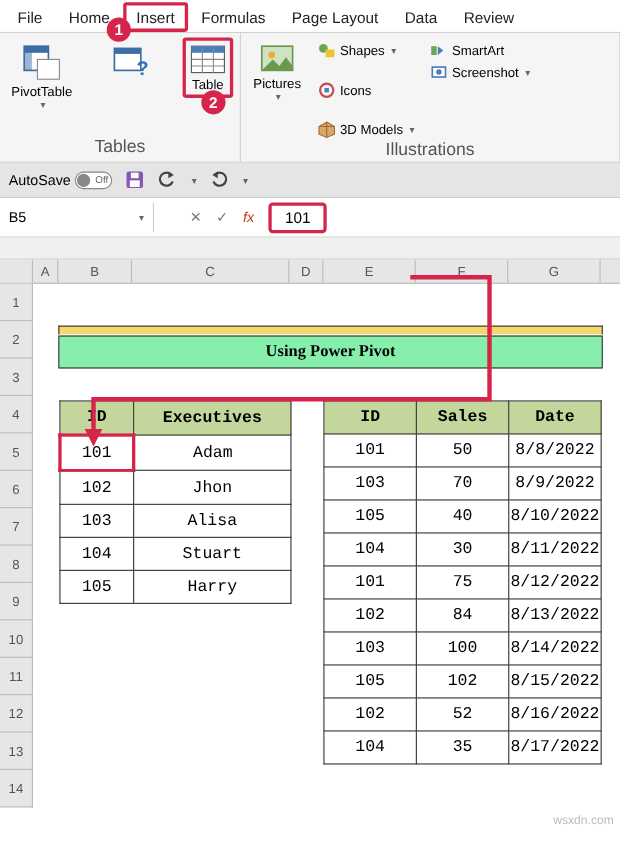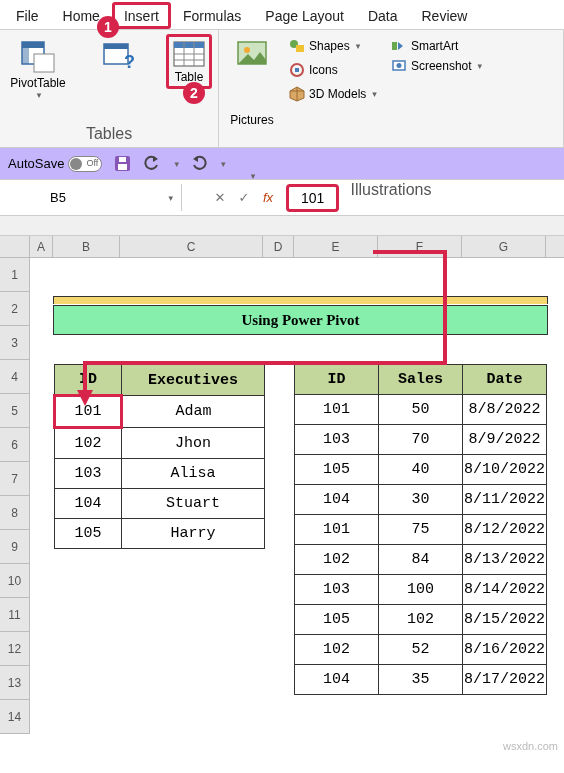--- a/index.html
+++ b/index.html
@@ -14,28 +14,28 @@
 .big-btn { display: flex; flex-direction: column; align-items: center; justify-content: flex-start; width: 78px; padding-top: 4px; position: relative; }
 .big-btn .icon { width: 36px; height: 36px; }
 .big-btn .lbl { font-size: 12px; line-height: 1.2; margin-top: 2px; }
 .med-btn { display: flex; flex-direction: column; align-items: center; width: 48px; padding-top: 4px; position: relative; }
 .med-btn .icon { width: 32px; height: 30px; }
 .med-btn .lbl { font-size: 12px; text-align: center; line-height: 1.1; margin-top: 2px; }
 .med-btn.hl { border: 3px solid #d6244a; border-radius: 3px; padding: 2px 2px; }
 .small-row { display: flex; align-items: center; gap: 4px; padding: 2px 4px; font-size: 12px; }
 .small-row .icon { width: 16px; height: 16px; }
 .badge { position: absolute; width: 22px; height: 22px; background: #d6244a; color: #fff; border-radius: 50%; display: flex; align-items: center; justify-content: center; font-size: 14px; font-weight: bold; }
-.qat { display: flex; align-items: center; gap: 10px; background: #c4b5fd; padding: 4px 8px; height: 32px; border-bottom: 1px solid #ccc; }
+.qat { display: flex; align-items: center; gap: 10px; background: #e5e5e5; padding: 4px 8px; height: 32px; border-bottom: 1px solid #ccc; }
 .autosave-toggle { display: flex; align-items: center; gap: 4px; }
 .toggle { width: 34px; height: 16px; border: 1px solid #888; border-radius: 9px; position: relative; background: #fff; }
 .toggle::after { content: attr(data-label); font-size: 9px; position: absolute; right: 3px; top: 1px; color: #666; }
 .toggle::before { content: ''; width: 12px; height: 12px; background: #888; border-radius: 50%; position: absolute; left: 1px; top: 1px; }
 .qat-btn { width: 20px; height: 20px; display: flex; align-items: center; justify-content: center; }
 .formula-bar { display: flex; align-items: center; height: 36px; border-bottom: 1px solid #ccc; background: #fff; }
-.name-box { width: 140px; border-right: 1px solid #ccc; padding: 6px 8px; font-size: 13px; display:flex; align-items:center; justify-content:space-between;margin-left:42px; }
+.name-box { width: 140px; border-right: 1px solid #ccc; padding: 6px 8px; font-size: 13px; display:flex; align-items:center; justify-content:space-between; }
 .fb-sep { width: 26px; text-align: center; color: #999; }
 .fb-btn { width: 24px; text-align: center; color: #777; font-size: 13px; }
 .fx { font-style: italic; font-size: 13px; color: #c2410c; }
 .fb-value { border: 3px solid #d6244a; border-radius: 4px; padding: 3px 12px; font-size: 14px; margin-left: 6px; }
 .sheet { position: relative; }
 .col-headers { display: flex; background: #e6e6e6; border-bottom: 1px solid #bbb; height: 22px; }
 .ch { border-right: 1px solid #bbb; text-align: center; font-size: 12px; color: #555; line-height: 22px; }
 .corner { width: 30px; background: #e6e6e6; border-right: 1px solid #bbb; }
 .row-headers { position: absolute; left: 0; top: 22px; width: 30px; background: #e6e6e6; }
 .rh { height: 34px; border-bottom: 1px solid #bbb; border-right: 1px solid #bbb; text-align: center; font-size: 12px; color: #555; line-height: 34px; }
@@ -101,30 +101,30 @@
           </svg>
         <div class="lbl">Table</div>
         <span class="badge" style="left:14px; bottom:-18px;">2</span>
       </div>
     </div>
     <div class="group-label">Tables</div>
   </div>
 
   <div class="ribbon-group" style="flex:1;">
     <div class="group-items" style="gap:6px;">
-      <div class="med-btn" style="width:54px;gap:44px;">
+      <div class="med-btn" style="width:54px;">
         <svg class="icon" viewBox="0 0 32 30">
             <rect x="2" y="4" width="28" height="22" fill="#cde3c1" stroke="#6a994e" stroke-width="1.5"></rect>
             <circle cx="11" cy="12" r="3" fill="#f4a933"></circle>
             <polyline points="2,26 12,16 18,22 24,14 30,22 30,26" fill="#6a994e"></polyline>
           </svg>
         <div class="lbl">Pictures</div>
         <span class="chev">▾</span>
       </div>
-      <div style="display:flex; flex-direction:column; gap:4px; padding-top:2px;">
+      <div style="display:flex; flex-direction:column; gap:16px; padding-top:2px;">
         <div class="small-row">
           <svg class="icon" viewBox="0 0 16 16">
               <circle cx="5" cy="6" r="4" fill="#6aa84f"></circle>
               <rect x="7" y="7" width="8" height="7" fill="#f1c232"></rect>
             </svg>
           <span>Shapes</span>
             <span class="chev">▾</span>
         </div>
         <div class="small-row">
           <svg class="icon" viewBox="0 0 16 16">

